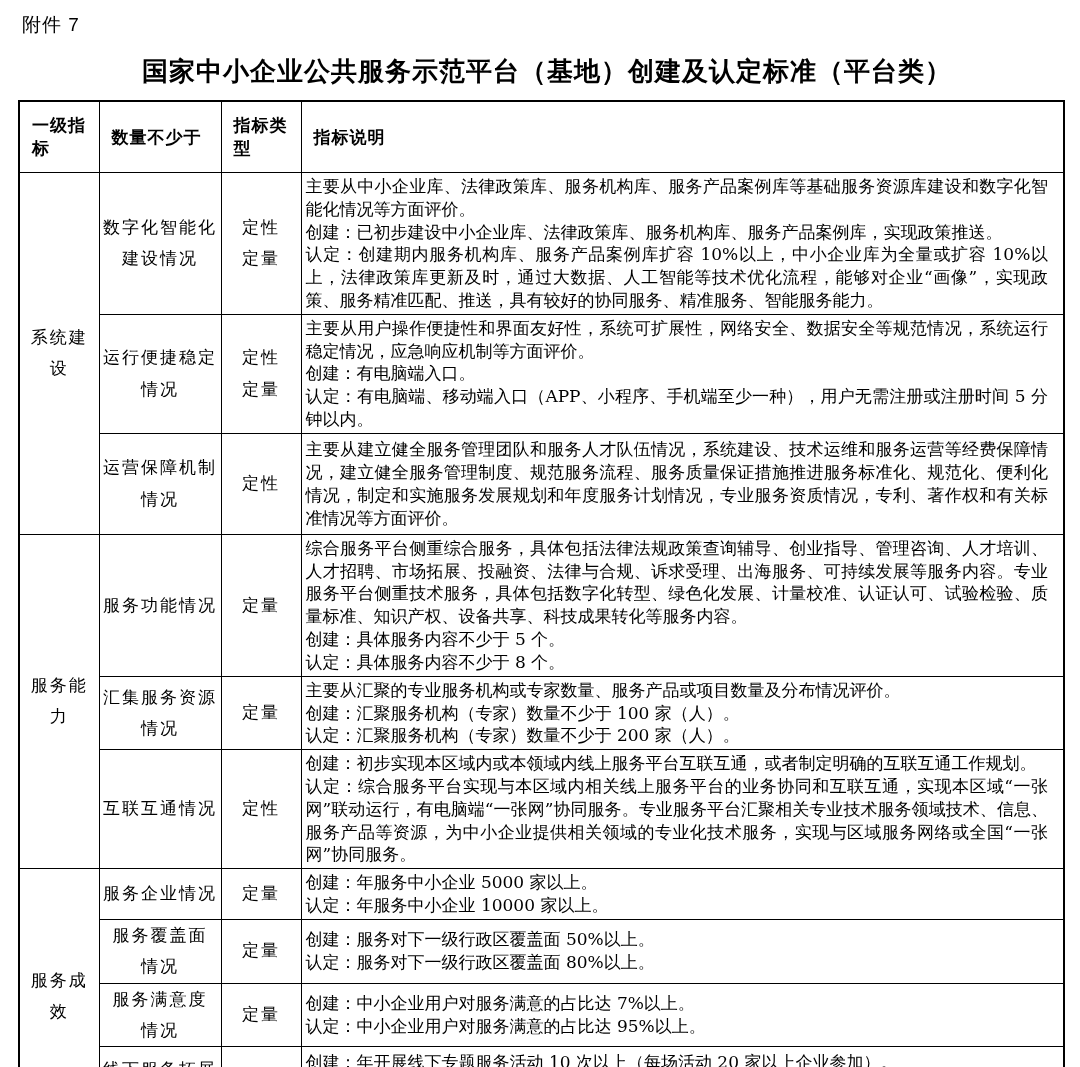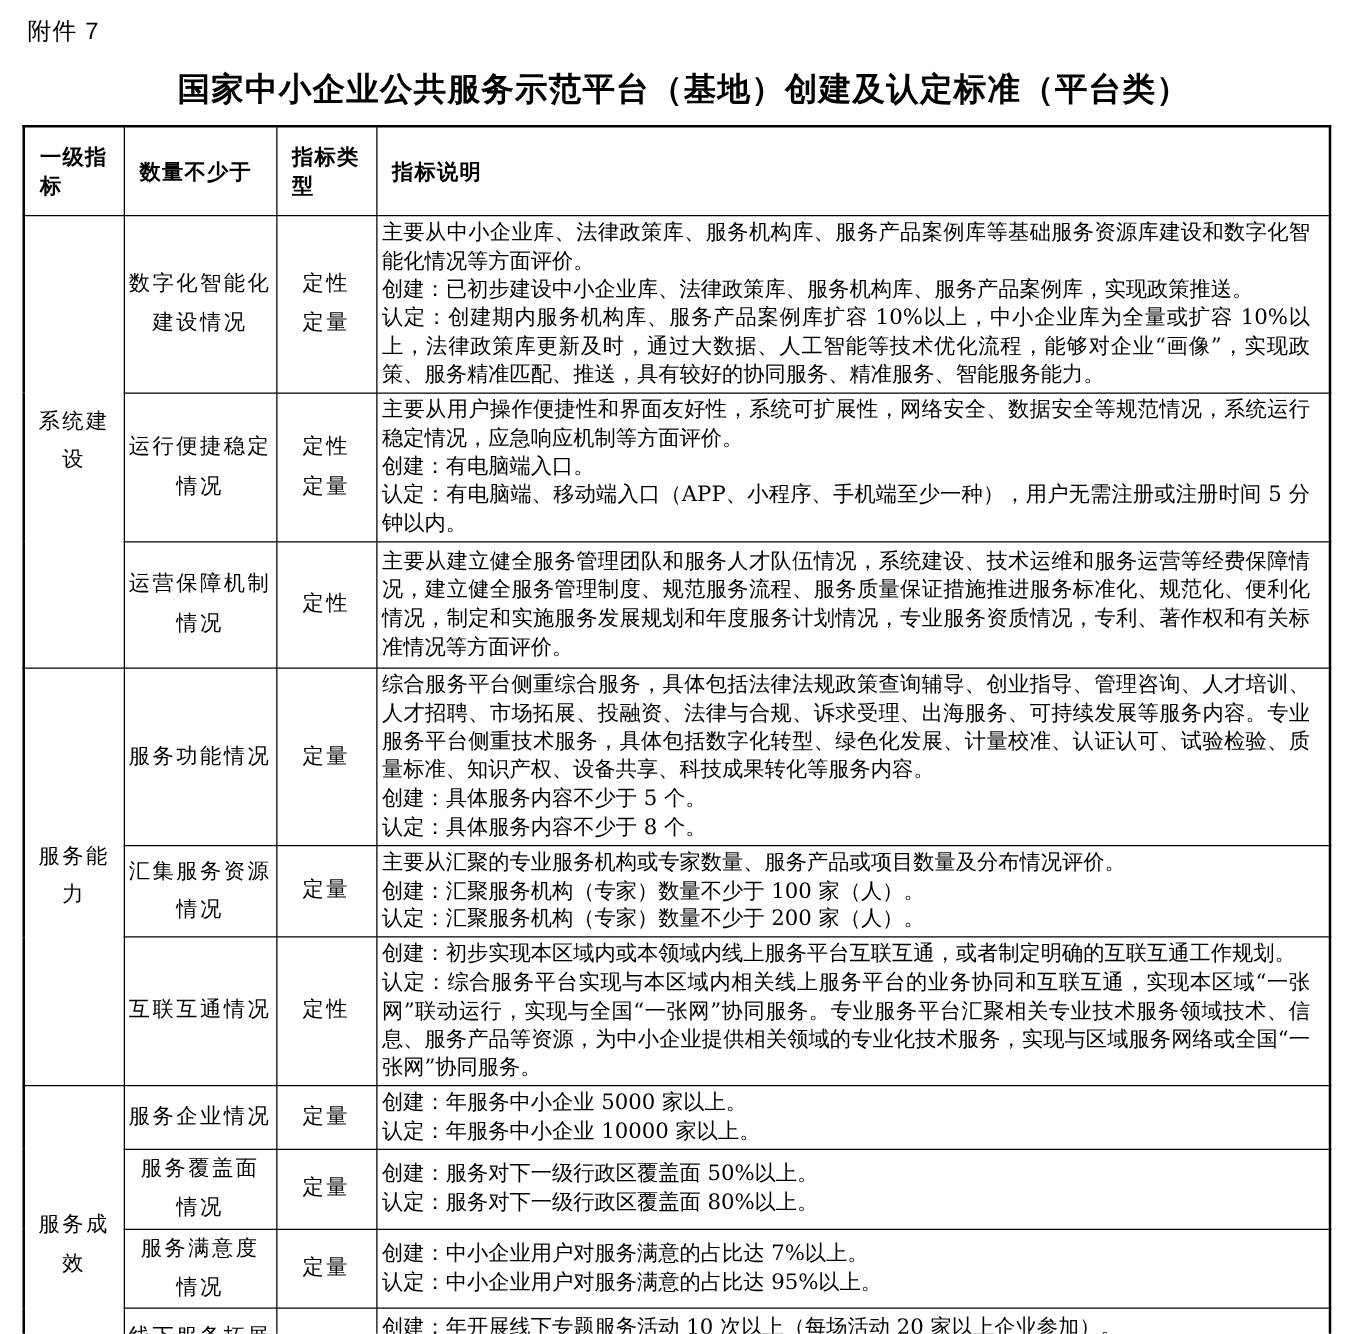--- a/index.html
+++ b/index.html
@@ -122,21 +122,21 @@
 情况</td>
     <td class="type">定量</td>
     <td class="desc">主要从汇聚的专业服务机构或专家数量、服务产品或项目数量及分布情况评价。
 创建：汇聚服务机构（专家）数量不少于 100 家（人）。
 认定：汇聚服务机构（专家）数量不少于 200 家（人）。</td>
   </tr>
   <tr style="height:116px">
     <td class="lv2">互联互通情况</td>
     <td class="type">定性</td>
     <td class="desc">创建：初步实现本区域内或本领域内线上服务平台互联互通，或者制定明确的互联互通工作规划。
-认定：综合服务平台实现与本区域内相关线上服务平台的业务协同和互联互通，实现本区域“一张网”联动运行，实现与全国“一张网”协同服务。专业服务平台汇聚相关专业技术服务领域技术、信息、服务产品等资源，为中小企业提供相关领域的专业化技术服务，实现与区域服务网络或全国“一张网”协同服务。</td>
+认定：综合服务平台实现与本区域内相关线上服务平台的业务协同和互联互通，实现本区域“一张网”联动运行，有电脑端“一张网”协同服务。专业服务平台汇聚相关专业技术服务领域技术、信息、服务产品等资源，为中小企业提供相关领域的专业化技术服务，实现与区域服务网络或全国“一张网”协同服务。</td>
   </tr>
 
   <tr style="height:46px">
     <td class="lv1" rowspan="4">服务成效</td>
     <td class="lv2">服务企业情况</td>
     <td class="type">定量</td>
     <td class="desc">创建：年服务中小企业 5000 家以上。
 认定：年服务中小企业 10000 家以上。</td>
   </tr>
   <tr style="height:46px">

